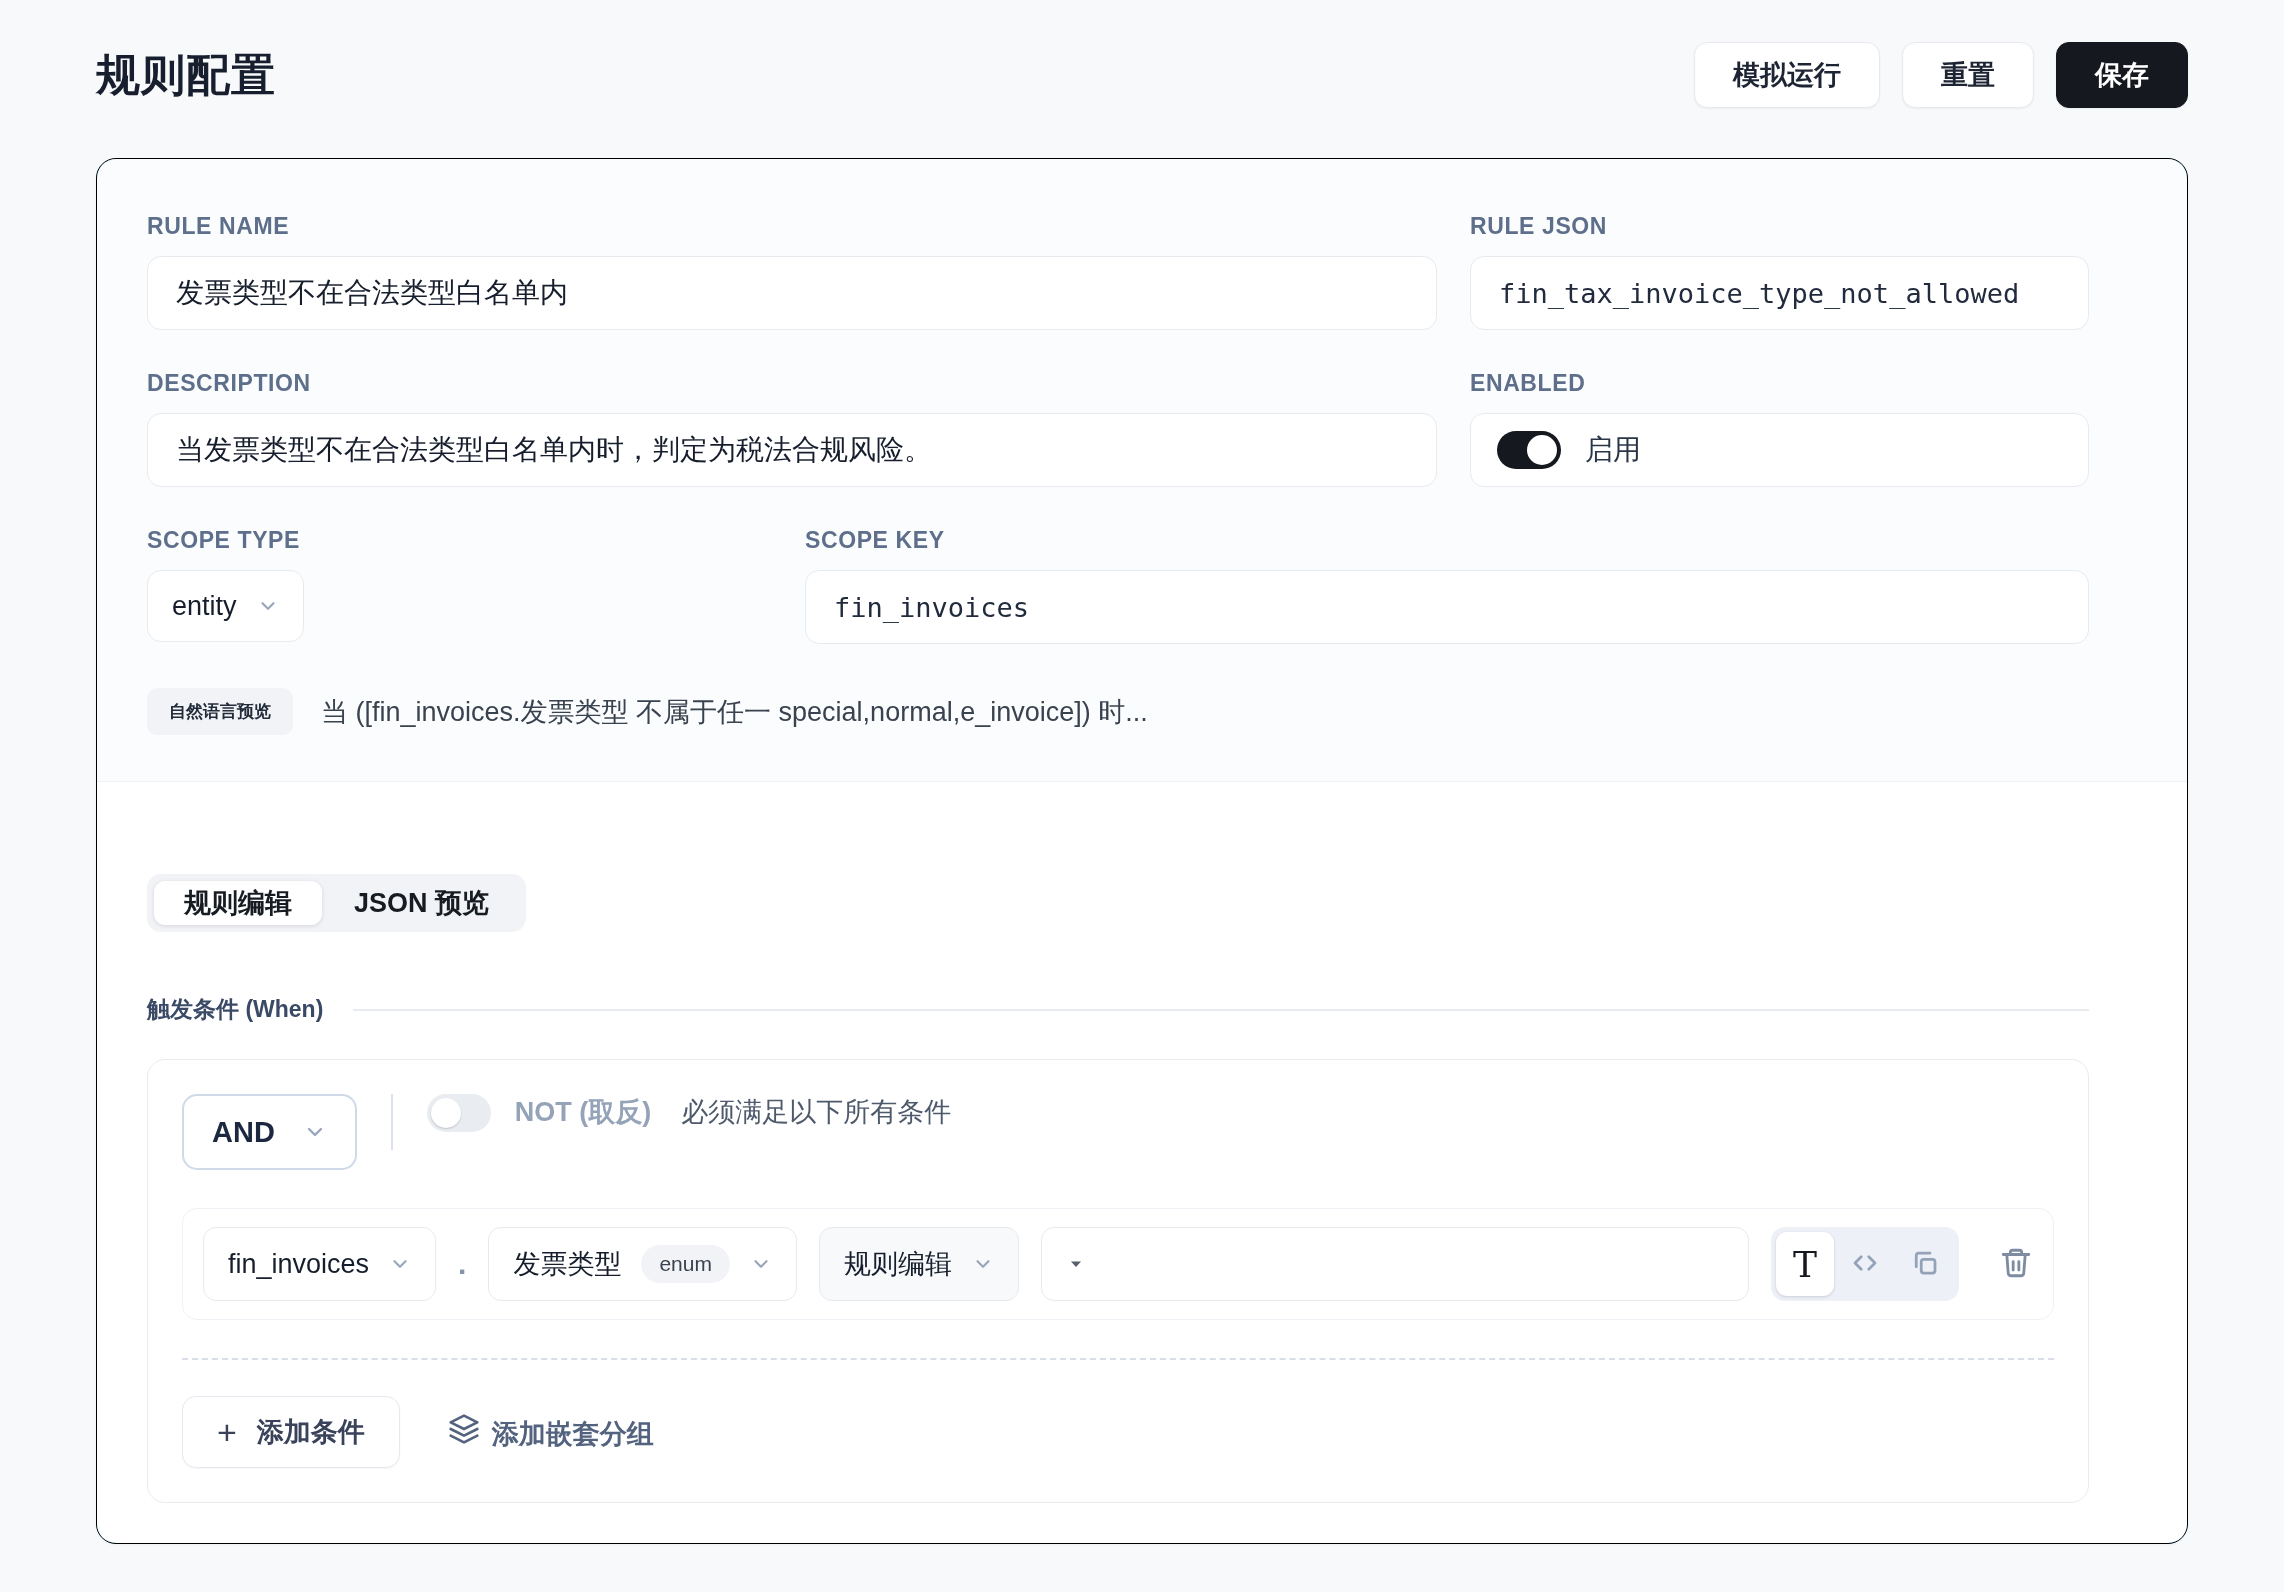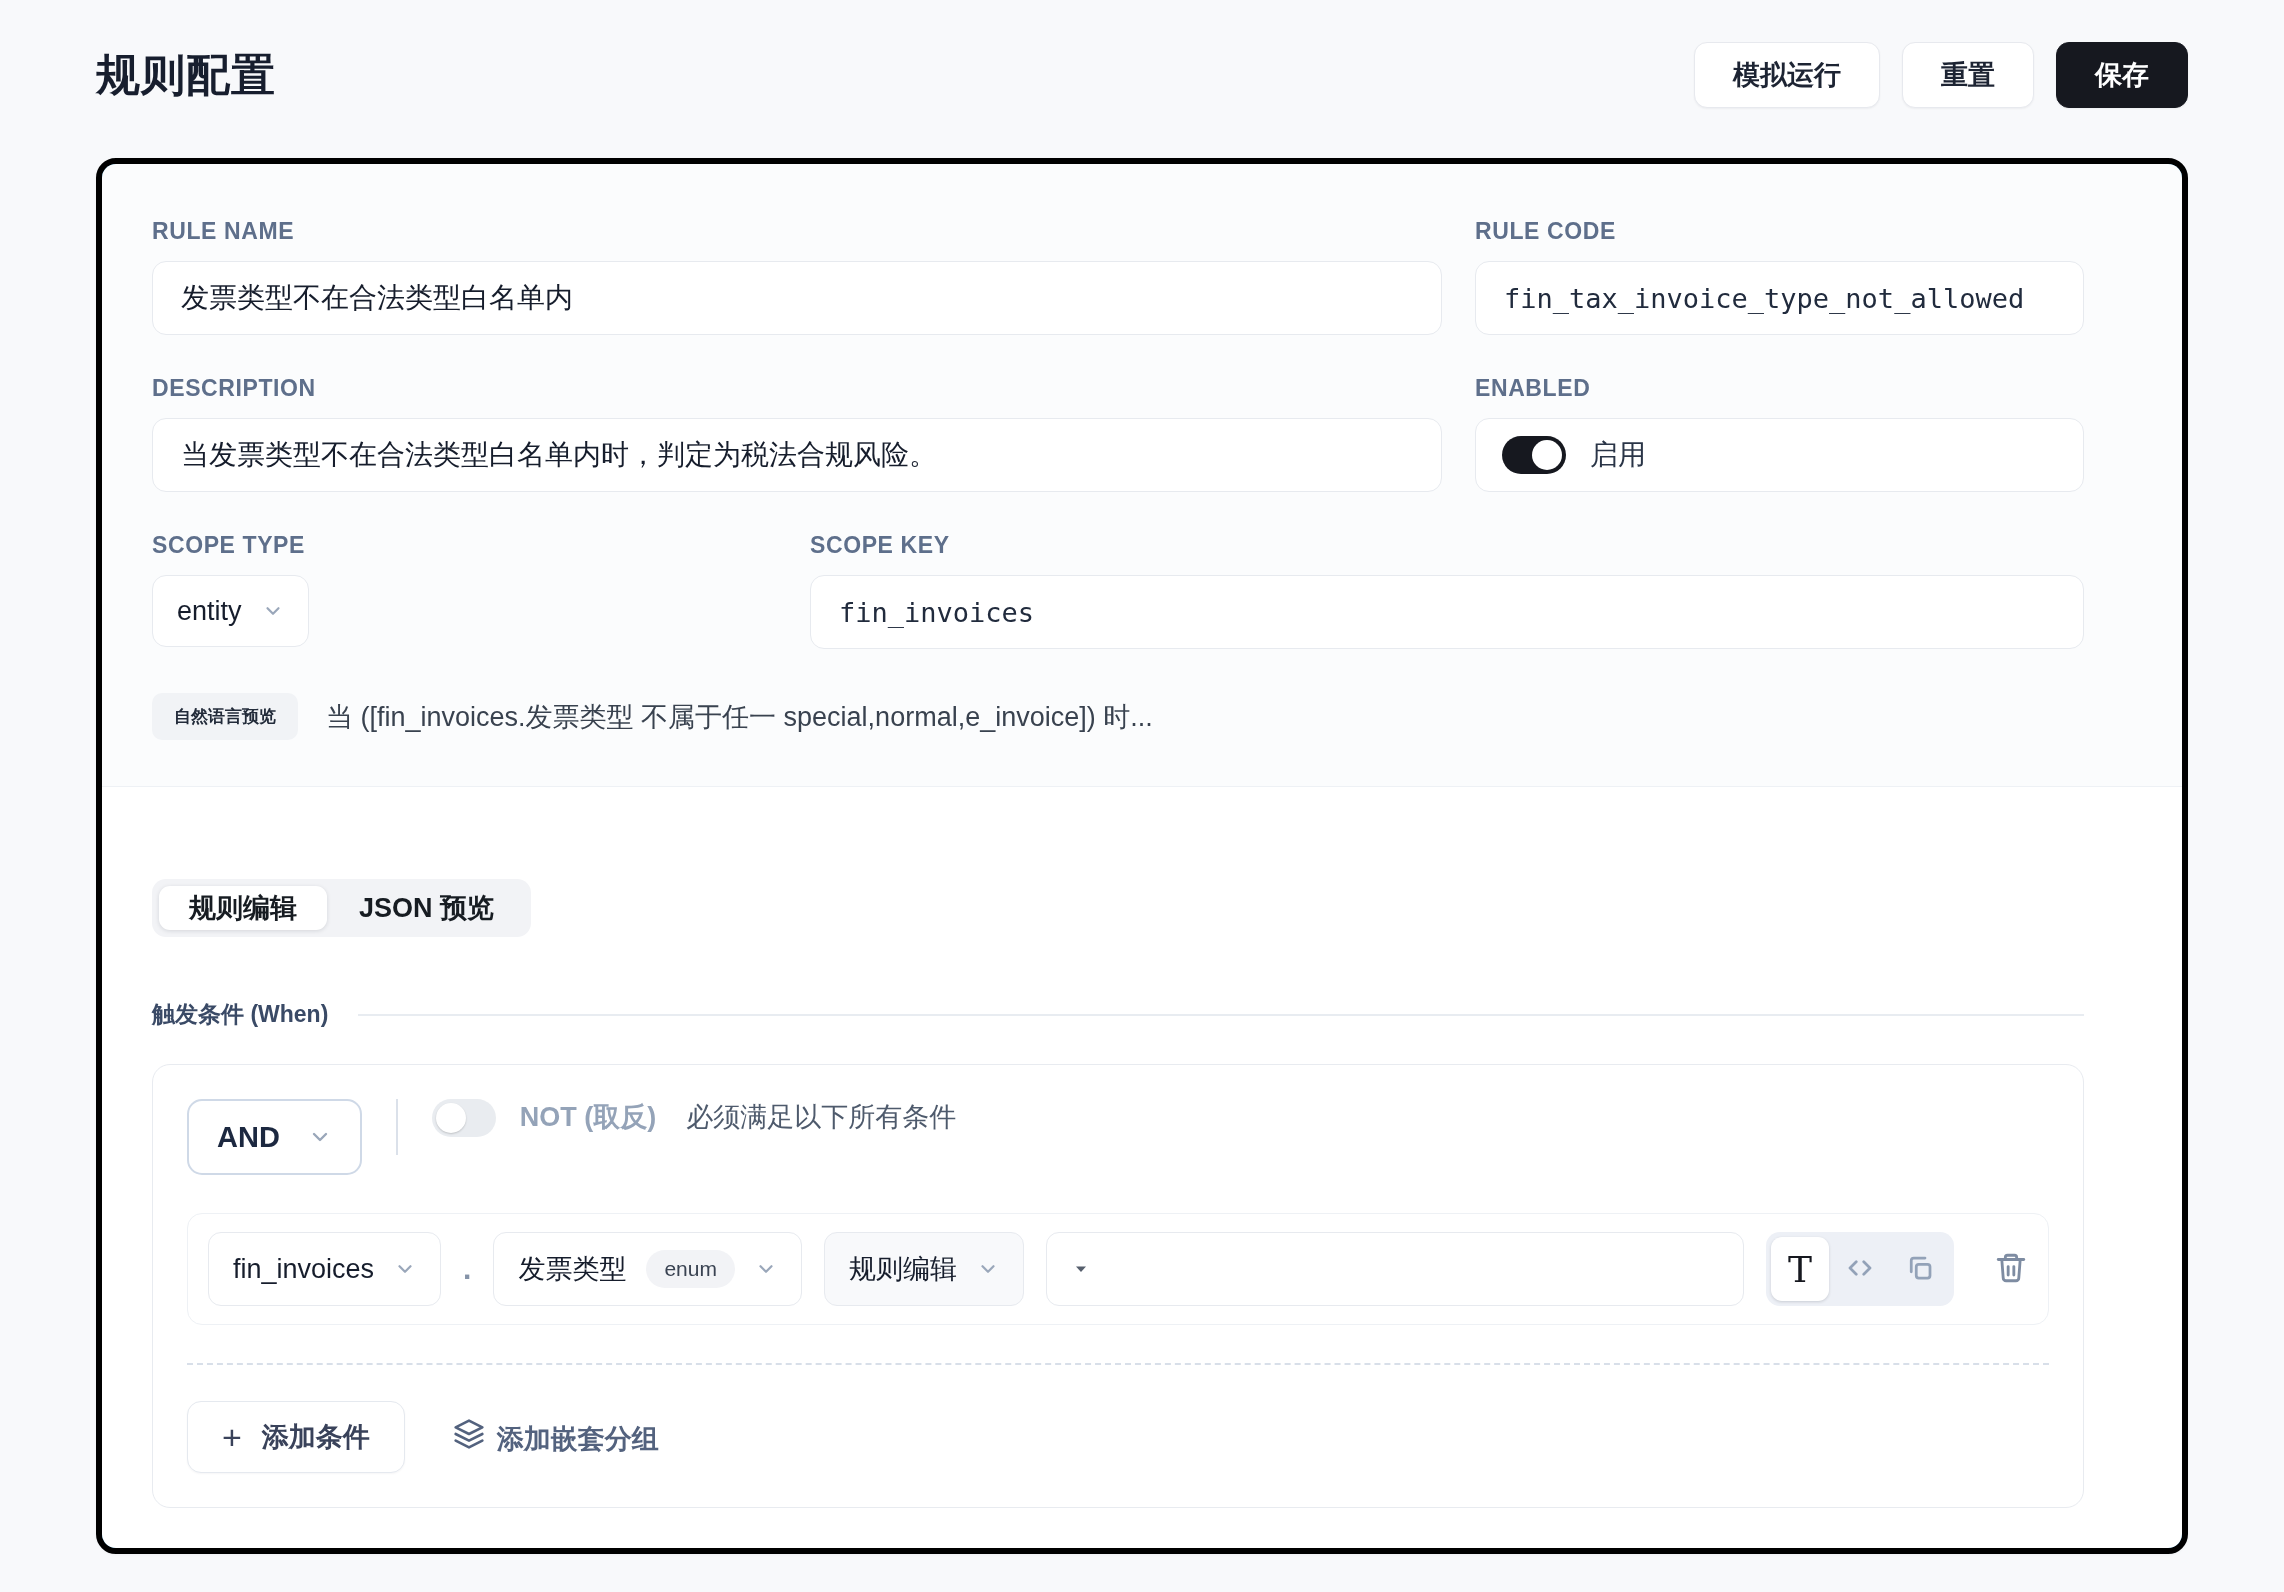--- a/index.html
+++ b/index.html
@@ -15,21 +15,21 @@
   .actions { display:flex; gap:22px; }
   .btn {
     height:66px; padding:0 38px; font-size:27px; font-weight:700; color:#1d2433;
     background:#fff; border:1px solid #e7e9ee; border-radius:13px;
     box-shadow:0 1px 2px rgba(16,24,40,.05); font-family:inherit; cursor:pointer;
   }
   .btn-dark { background:#16181f; border-color:#16181f; color:#fff; }
 
   
   .card {
-    margin:50px 96px 0; background:#0369a1; border:6px solid #000000; border-radius:20px;
+    margin:50px 96px 0; background:#0369a1; border:1px solid #000000; border-radius:20px;
     overflow:hidden; box-shadow:0 1px 3px rgba(16,24,40,.04);
   }
   .card-top { background:#fbfcfd; padding:54px 98px 46px 50px; border-bottom:1px solid #eef1f5; }
   .frow { margin-bottom:40px; }
   .grid-main { display:grid; grid-template-columns:1290px 1fr; column-gap:33px; }
   .grid-scope { display:grid; grid-template-columns:658px 1fr; }
   .field-label { display:block; font-size:23px; font-weight:700; letter-spacing:.6px; color:#5e6f8b; margin-bottom:16px; }
   .input {
     width:100%; height:74px; border:1px solid #e7eaef; border-radius:14px; background:#fff;
     padding:0 28px; font-size:28px; color:#161d2c; font-family:inherit; outline:none;
@@ -125,21 +125,21 @@
 <section class="card">
 
   <div class="card-top">
 
     <div class="frow grid-main">
       <div>
         <label class="field-label">RULE NAME</label>
         <input class="input" value="发票类型不在合法类型白名单内" style="">
       </div>
       <div>
-        <label class="field-label">RULE CODE</label>
+        <label class="field-label">RULE JSON</label>
         <input class="input mono" value="fin_tax_invoice_type_not_allowed" style="">
       </div>
     </div>
 
     <div class="frow grid-main">
       <div>
         <label class="field-label">DESCRIPTION</label>
         <input class="input" value="当发票类型不在合法类型白名单内时，判定为税法合规风险。" style="">
       </div>
       <div>

